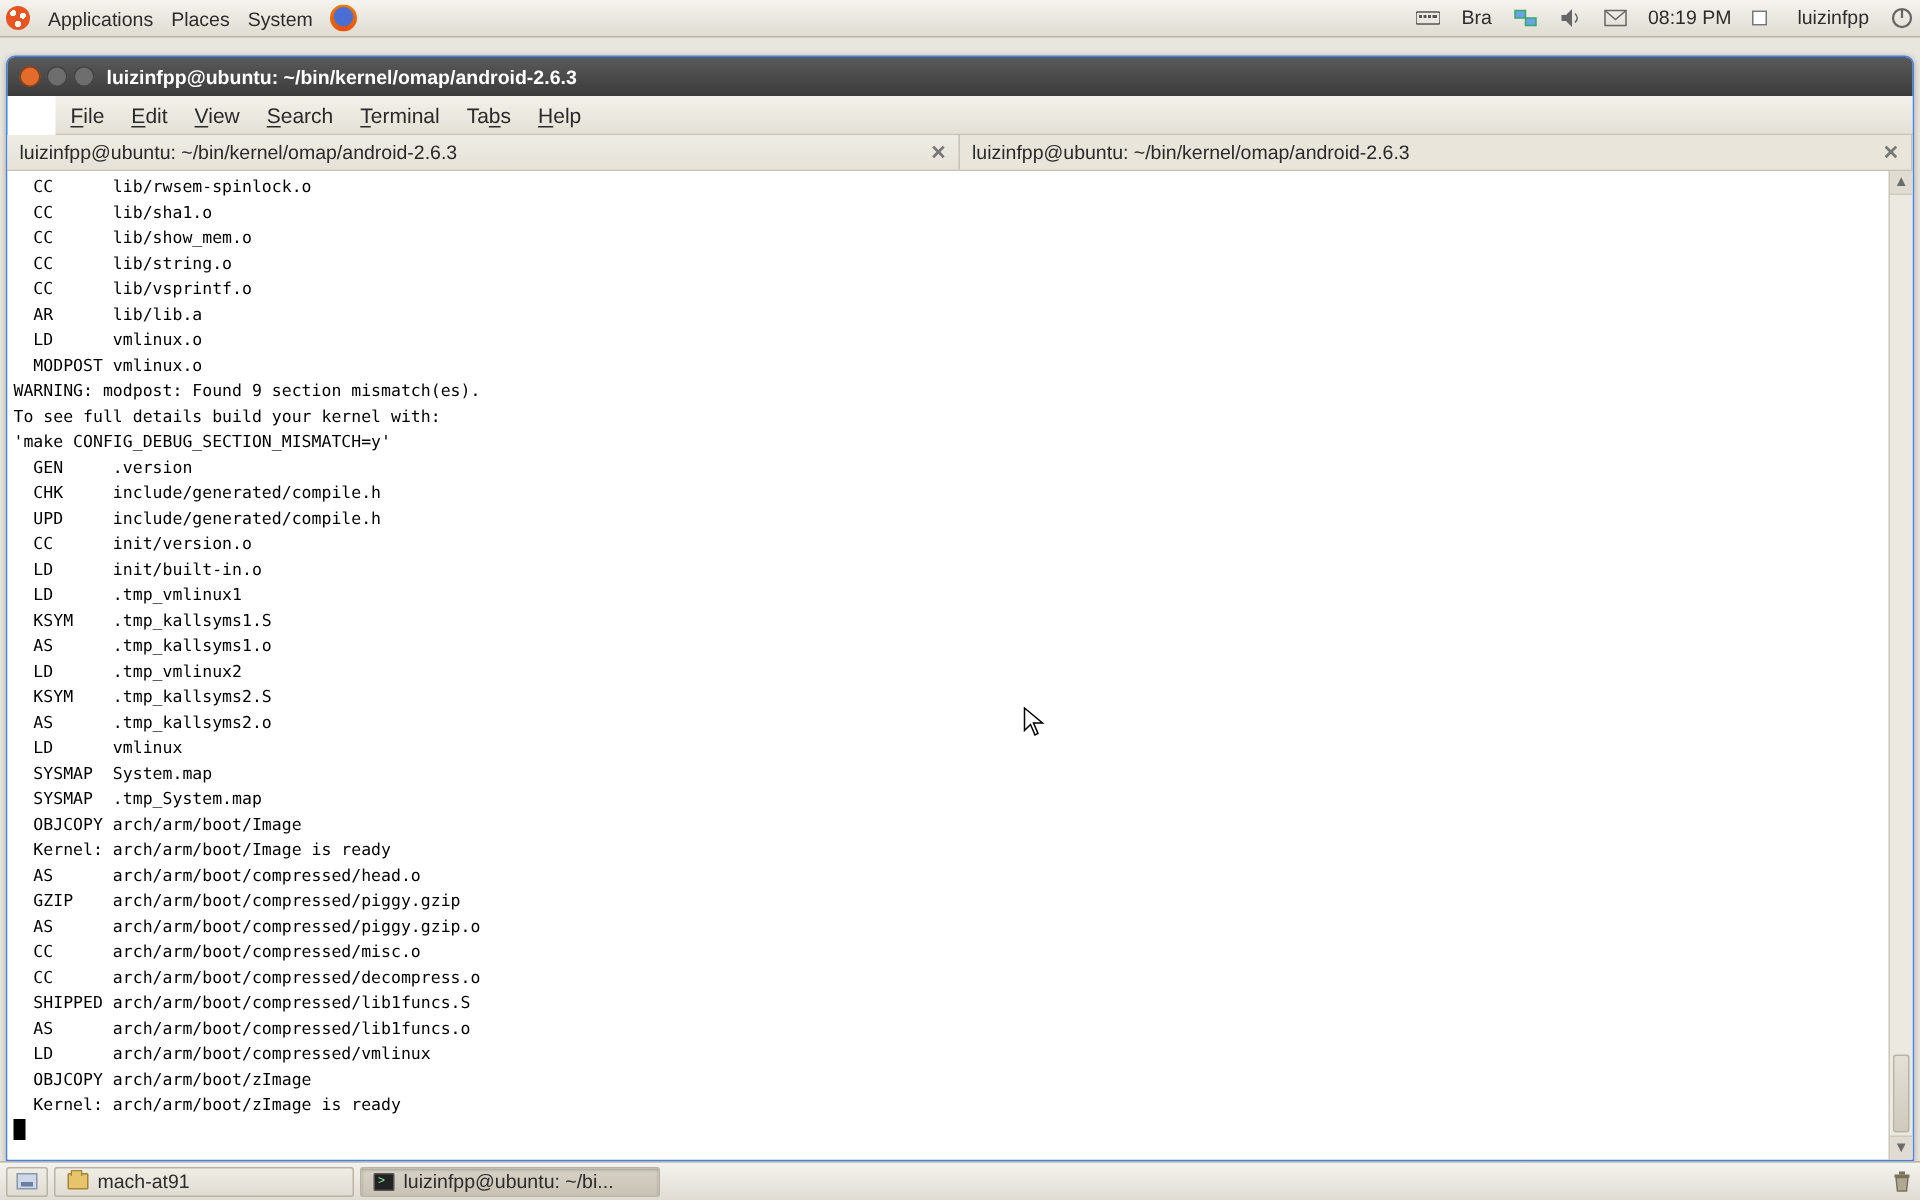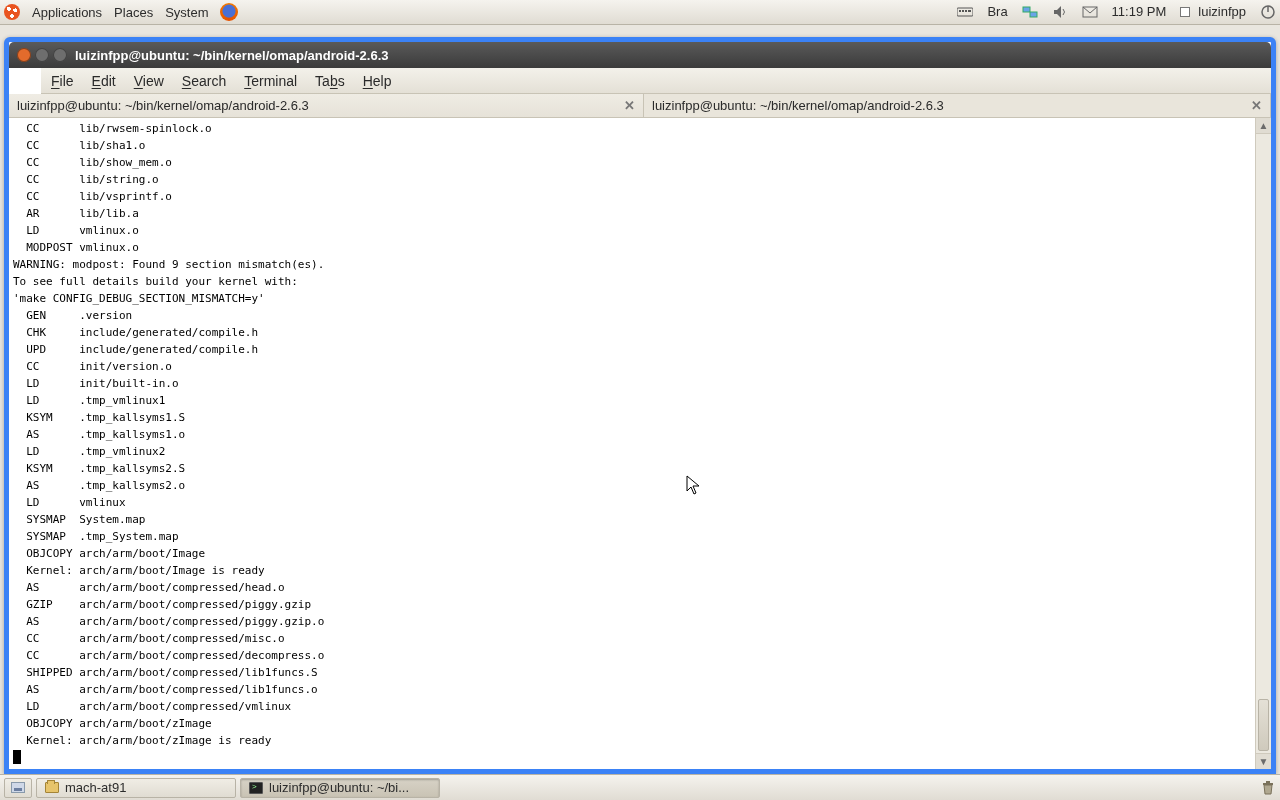--- a/index.html
+++ b/index.html
@@ -27,27 +27,27 @@
                 #e95420;
   }
   .firefox-icon {
     width: 18px; height: 18px; border-radius: 50%;
     background: radial-gradient(circle at 50% 45%, #4a6fd4 0 6px, transparent 7px),
                 conic-gradient(#f57c00, #e65100, #f57c00);
   }
   .top-panel .right { margin-left: auto; display: flex; align-items: flex-start; gap: 14px; }
   .tray-icon { width: 16px; height: 16px; display: inline-flex; align-items: center; justify-content: center; }
   .kb-icon svg, .net-icon svg, .vol-icon svg, .mail-icon svg, .power-icon svg { width:16px; height:16px; }
-  .user-chip { display:flex; align-items:center; gap:8px; }
+  .user-chip { display:flex; align-items:center; gap:20px; }
   .user-sq { width:10px; height:10px; border:1px solid #777; background:#fff; }
 
   
   .window {
     margin: 12px 4px 0 4px;
-    border: 5px solid #3b82f6;
+    border: 1px solid #3b82f6;
     border-radius: 6px 6px 0 0;
     display: flex; flex-direction: column;
     flex: 1; min-height: 0;
     background: #fff;
     box-shadow: 0 1px 4px rgba(0,0,0,.3);
   }
   .titlebar {
     height: 26px; background: linear-gradient(#5a5a5a,#3b3b3b);
     border-radius: 5px 5px 0 0;
     display: flex; align-items: center; padding: 0 8px;
@@ -183,21 +183,21 @@
           <polygon points="2,6 5,6 9,2 9,14 5,10 2,10" fill="#666"></polygon>
           <path d="M11 5 Q14 8 11 11" fill="none" stroke="#666"></path>
         </svg>
     </span>
     <span class="tray-icon mail-icon">
       <svg viewBox="0 0 16 16">
           <rect x="1" y="3" width="14" height="10" fill="none" stroke="#666"></rect>
           <path d="M1 3 L8 9 L15 3" fill="none" stroke="#666"></path>
         </svg>
     </span>
-    <span>11:19 PM</span>
+    <span>08:19 PM</span>
     <span class="user-chip">
       <span class="user-sq"></span>
       <span>luizinfpp</span>
     </span>
     <span class="tray-icon power-icon">
       <svg viewBox="0 0 16 16">
           <circle cx="8" cy="8" r="6" fill="none" stroke="#666" stroke-width="1.5"></circle>
           <line x1="8" y1="2" x2="8" y2="8" stroke="#666" stroke-width="1.5"></line>
         </svg>
     </span>

